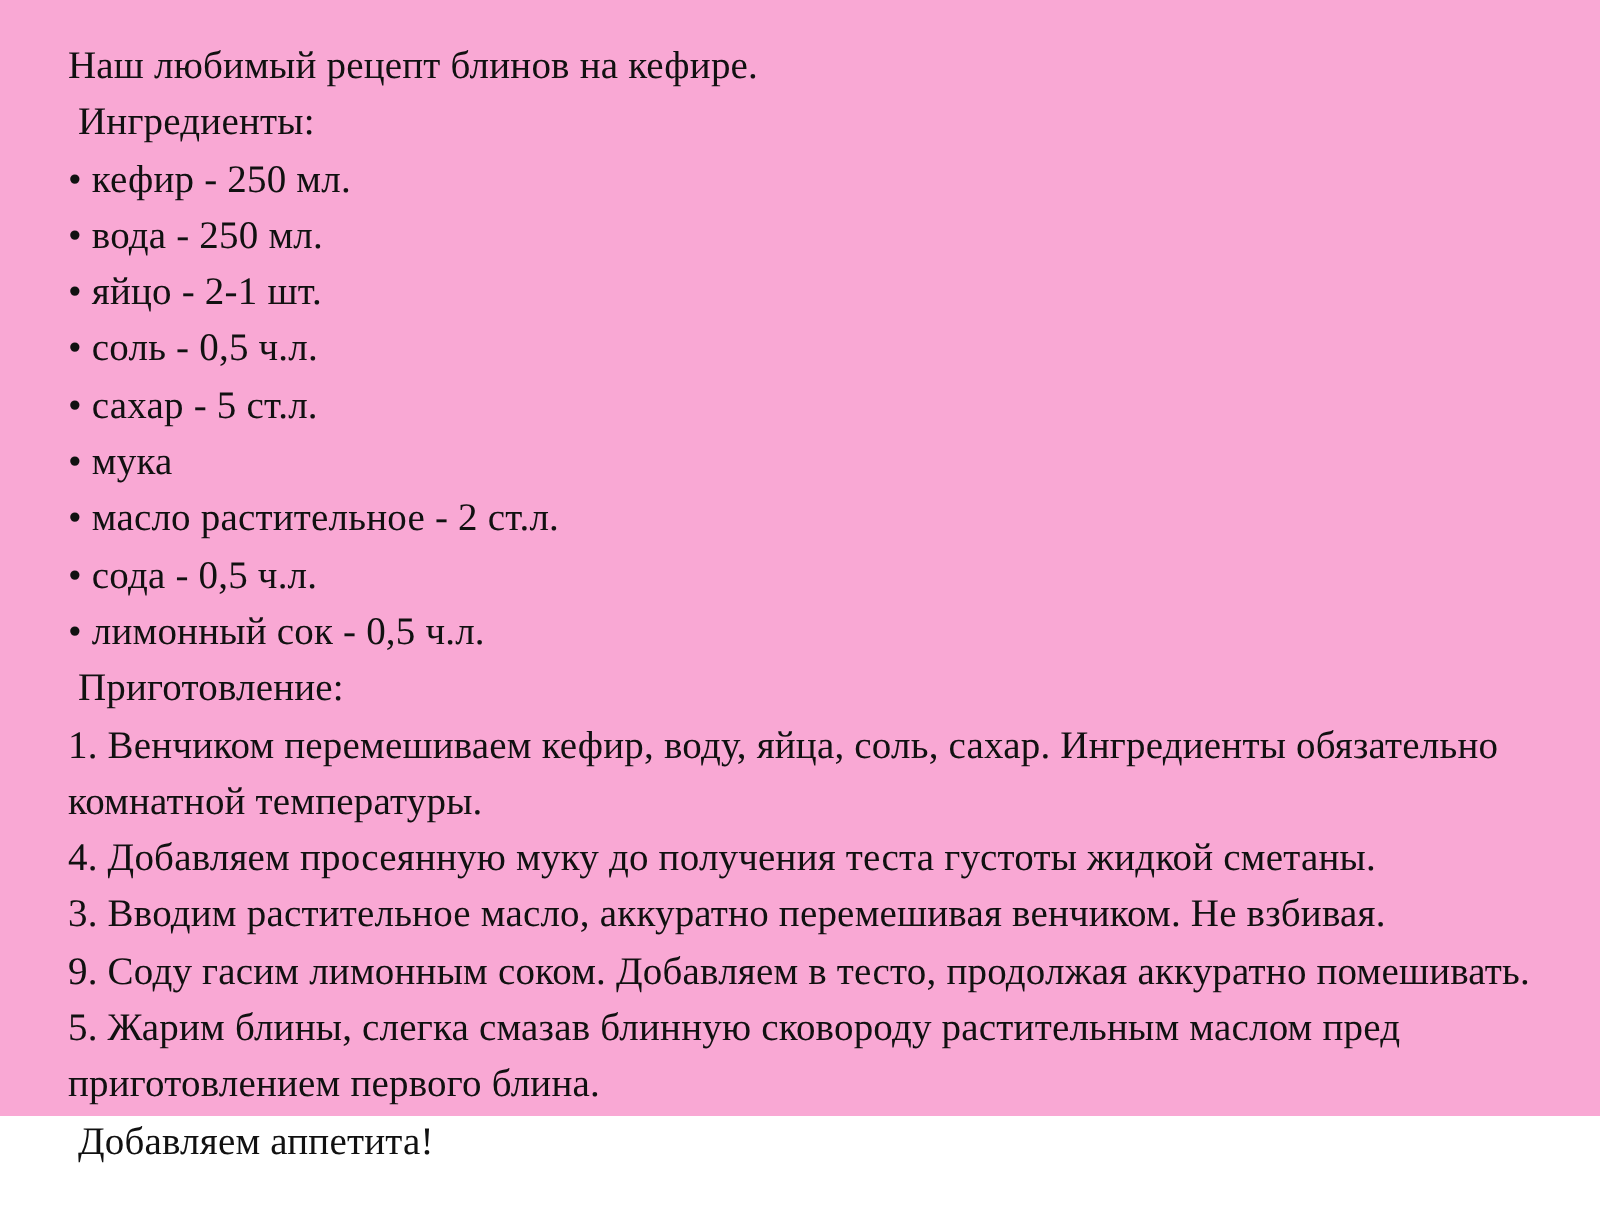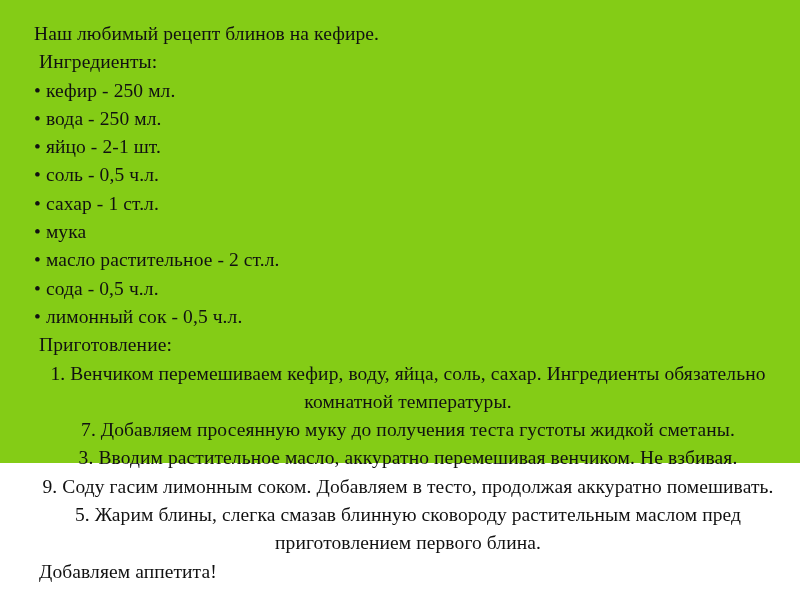--- a/index.html
+++ b/index.html
@@ -10,58 +10,57 @@
   body {
     width: 800px;
     height: 611px;
     font-family: "Liberation Serif", serif;
     color: #000000;
     overflow: hidden;
   }
   .page {
     box-sizing: border-box;
     width: 800px;
-    height: 463px;
+    height: 558px;
     padding: 20px 18px 0 34px;
-    background: #84cc16;
+    background: #f9a8d4;
   }
   .doc-line {
     font-size: 19.5px;
     line-height: 28.3px;
     color: #111111;
     white-space: pre-wrap;
     letter-spacing: 0.1px;
   }
   .wrap {
     text-indent: 0;
-    text-align: center;
   }
 </style>
 </head>
 <body>
 
 <div class="page">
 
   <div class="doc-line">Наш любимый рецепт блинов на кефире.</div>
 
   <div class="doc-line"> Ингредиенты:</div>
 
   <div class="doc-line">• кефир - 250 мл.</div>
   <div class="doc-line">• вода - 250 мл.</div>
   <div class="doc-line">• яйцо - 2-1 шт.</div>
   <div class="doc-line">• соль - 0,5 ч.л.</div>
-  <div class="doc-line">• сахар - 1 ст.л.</div>
+  <div class="doc-line">• сахар - 5 ст.л.</div>
   <div class="doc-line">• мука</div>
   <div class="doc-line">• масло растительное - 2 ст.л.</div>
   <div class="doc-line">• сода - 0,5 ч.л.</div>
   <div class="doc-line">• лимонный сок - 0,5 ч.л.</div>
 
   <div class="doc-line"> Приготовление:</div>
 
   <div class="doc-line wrap">1. Венчиком перемешиваем кефир, воду, яйца, соль, сахар. Ингредиенты обязательно комнатной температуры.</div>
-  <div class="doc-line wrap">7. Добавляем просеянную муку до получения теста густоты жидкой сметаны.</div>
+  <div class="doc-line wrap">4. Добавляем просеянную муку до получения теста густоты жидкой сметаны.</div>
   <div class="doc-line wrap">3. Вводим растительное масло, аккуратно перемешивая венчиком. Не взбивая.</div>
   <div class="doc-line wrap">9. Соду гасим лимонным соком. Добавляем в тесто, продолжая аккуратно помешивать.</div>
   <div class="doc-line wrap">5. Жарим блины, слегка смазав блинную сковороду растительным маслом пред приготовлением первого блина.</div>
 
   <div class="doc-line"> Добавляем аппетита!</div>
 
 </div>
 
 </body></html>

